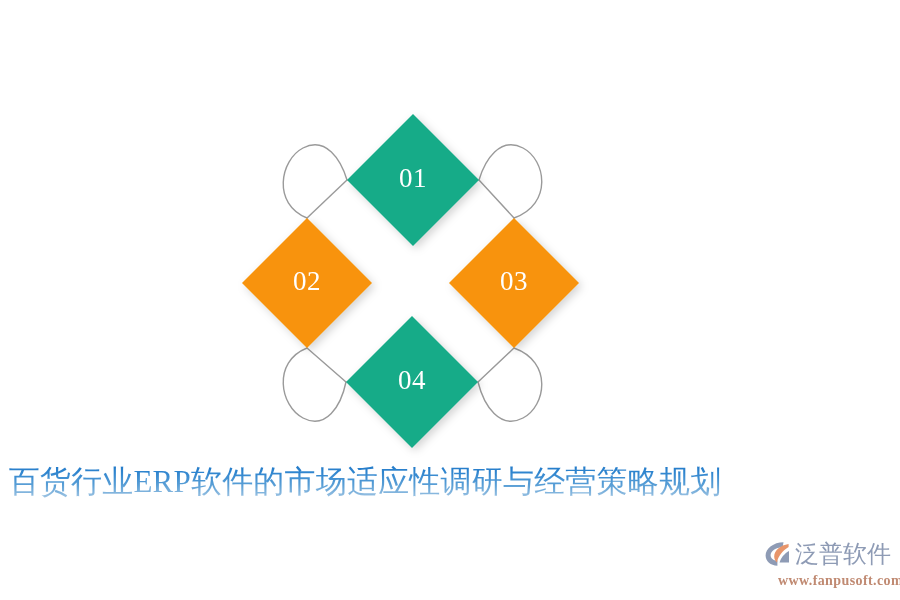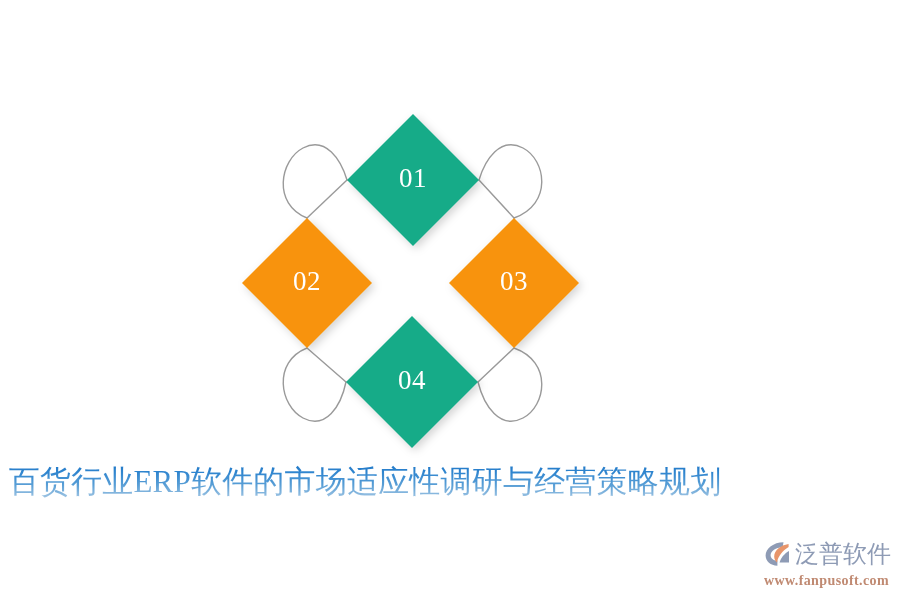--- a/index.html
+++ b/index.html
@@ -86,21 +86,21 @@
     line-height: 30px;
     white-space: nowrap;
   }
   #logo-url {
     font-family: "Liberation Serif", "DejaVu Serif", serif;
     font-size: 14px;
     font-weight: 700;
     color: #c08a72;
     letter-spacing: 0.4px;
     margin-top: 1px;
-    margin-left: 2px;
+    margin-left: 16px;
     white-space: nowrap;
   }
 </style>
 </head>
 <body>
 
 <div id="diagram-wrap">
   <svg id="diagram-svg" width="900" height="470" viewBox="0 0 900 470">
     <defs>
       <filter id="tileShadow" x="-40%" y="-40%" width="180%" height="180%">

